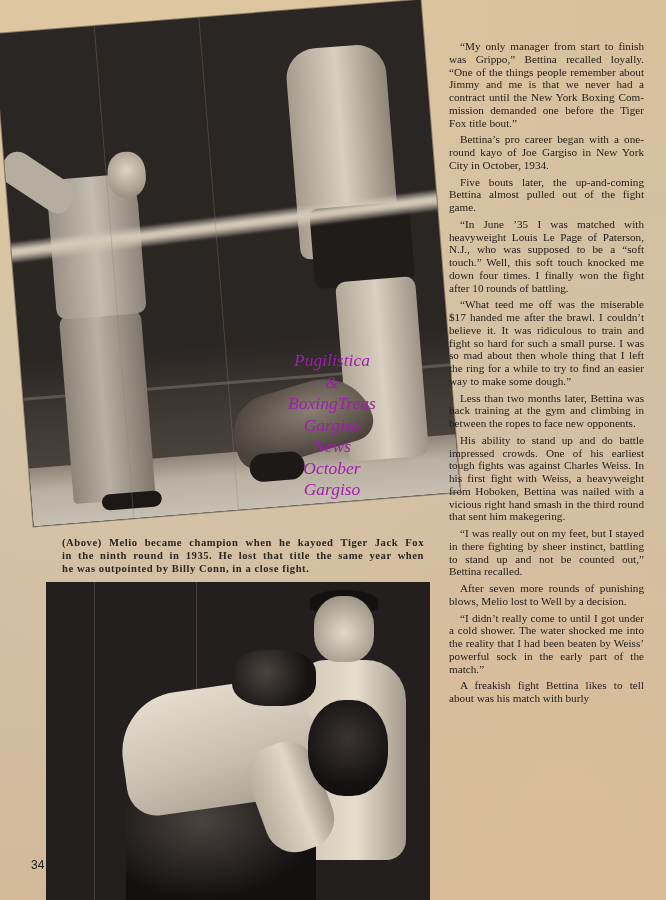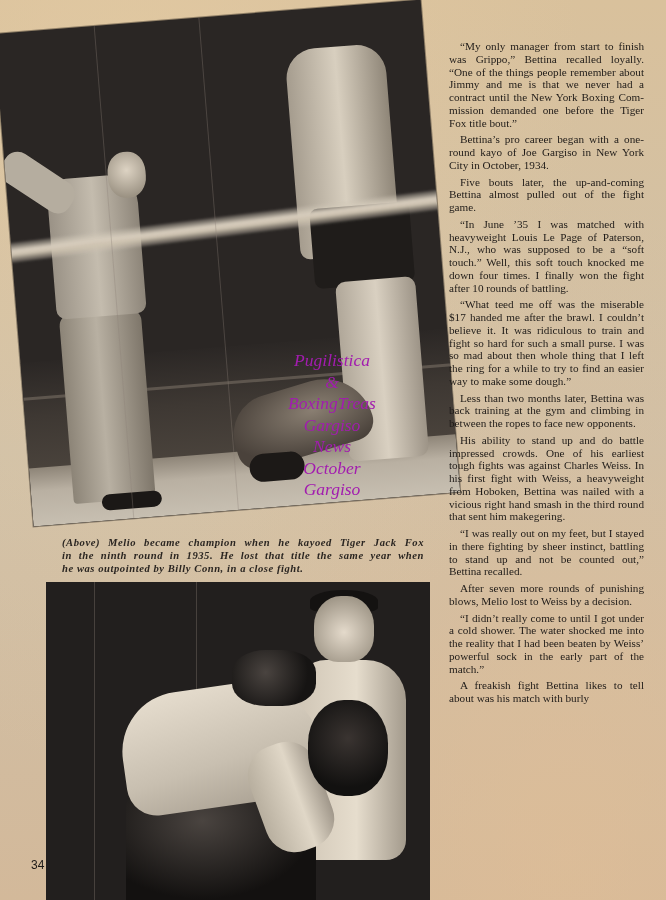--- a/index.html
+++ b/index.html
@@ -85,21 +85,21 @@
     }
     .boxer-down-glove {
       position: absolute; left: 220px; top: 440px; width: 55px; height: 28px;
       background: #1c1917; border-radius: 14px;
     }
 
     
     .caption {
       position: absolute; left: 62px; top: 536px; width: 362px;
       font-family: "Liberation Serif", "DejaVu Serif", serif;
-      font-style: italic; font-weight: bold;
+      font-weight: bold;
       font-size: 10.6px; line-height: 13px; letter-spacing: 0.55px;
       color: #2a2521; text-align: justify; text-align-last: justify;
     }
     .caption span { display: block; }
     .caption span:last-child { text-align-last: left; }
 
     
     .photo-bottom {
       position: absolute; left: 46px; top: 582px; width: 384px; height: 318px;
       background: #221f1e; overflow: hidden;
@@ -221,21 +221,21 @@
 
   <div class="article">
     <p>“My only manager from start to finish was Grippo,” Bettina recall­ed loyally. “One of the things peo­ple remember about Jimmy and me is that we never had a contract un­til the New York Boxing Com­mission demanded one before the Tiger Fox title bout.”</p>
     <p>Bettina’s pro career began with a one-round kayo of Joe Gargiso in New York City in October, 1934.</p>
     <p>Five bouts later, the up-and-com­ing Bettina almost pulled out of the fight game.</p>
     <p>“In June ’35 I was matched with heavyweight Louis Le Page of Paterson, N.J., who was supposed to be a “soft touch.” Well, this soft touch knocked me down four times. I finally won the fight after 10 rounds of battling.</p>
     <p>“What teed me off was the miserable $17 handed me after the brawl. I couldn’t believe it. It was ridiculous to train and fight so hard for such a small purse. I was so mad about then whole thing that I left the ring for a while to try to find an easier way to make some dough.”</p>
     <p>Less than two months later, Bet­tina was back training at the gym and climbing in between the ropes to face new opponents.</p>
     <p>His ability to stand up and do battle impressed crowds. One of his earliest tough fights was against Charles Weiss. In his first fight with Weiss, a heavyweight from Hoboken, Bettina was nailed with a vicious right hand smash in the third round that sent him make­gering.</p>
     <p>“I was really out on my feet, but I stayed in there fighting by sheer instinct, battling to stand up and not be counted out,” Bettina recall­ed.</p>
-    <p>After seven more rounds of punishing blows, Melio lost to Weiss by a decision.</p>
+    <p>After seven more rounds of punishing blows, Melio lost to Well by a decision.</p>
     <p>“I didn’t really come to until I got under a cold shower. The water shocked me into the reality that I had been beaten by Weiss’ powerful sock in the early part of the match.”</p>
     <p>A freakish fight Bettina likes to tell about was his match with burly</p>
   </div>
 
   <div class="watermark">
     <span>Pugilistica</span>
     <span>&amp;</span>
     <span>BoxingTreas</span>
     <span>Gargiso</span>
     <span>News</span>

